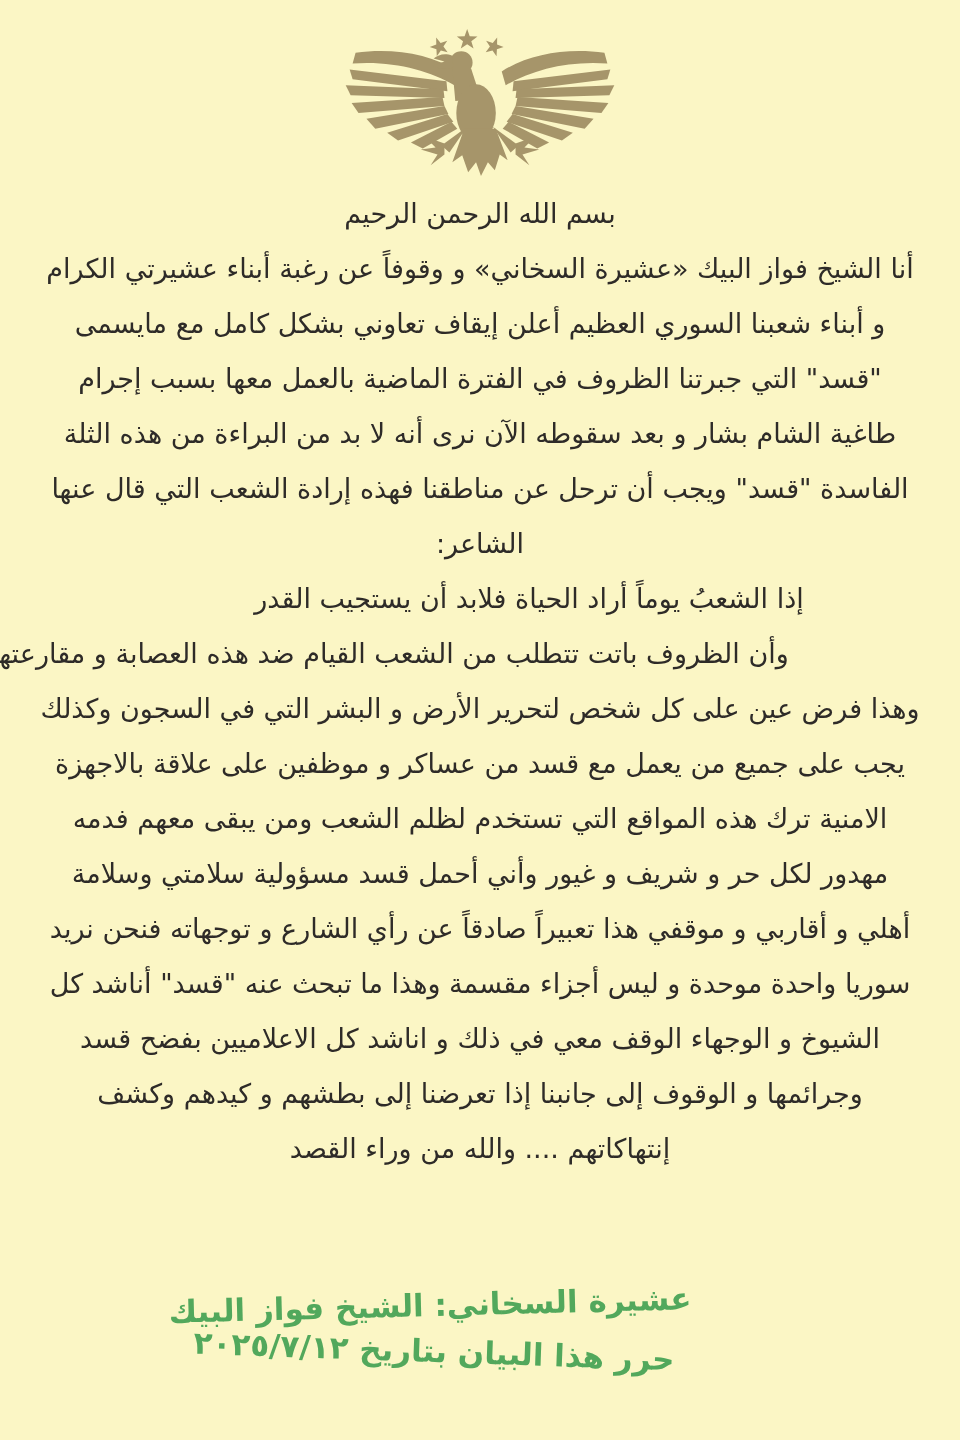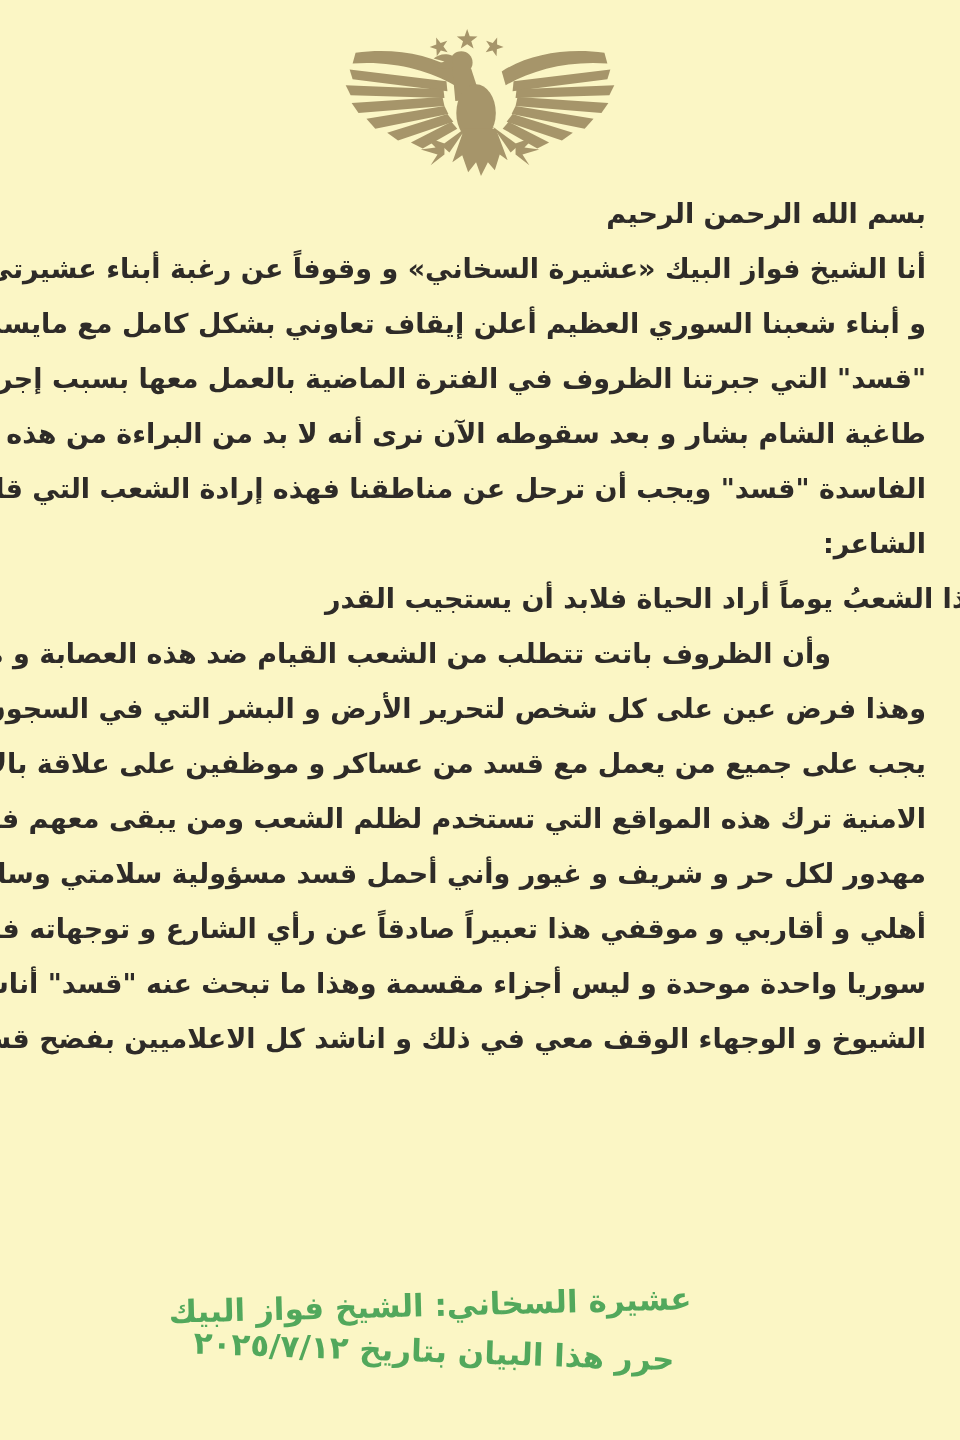--- a/index.html
+++ b/index.html
@@ -18,22 +18,22 @@
     width:284px;height:158px;
   }
   
   .doc{
     position:absolute;
     left:34px;right:34px;top:186px;
     color:#2e2b28;
   }
   .ln{
     height:55px;line-height:55px;
-    font-size:27px;font-weight:bold;
-    white-space:nowrap;
+    font-size:27px;font-weight:normal;
+    text-align:center;white-space:nowrap;
   }
   .ln:nth-child(8){transform:translateX(49px);}   
   .ln:nth-child(9){transform:translateX(-95px);}  
   
   .signature{
     position:absolute;
     top:1282px;left:0;right:0;
     text-align:center;
     color:#52a85c;
     font-weight:bold;
@@ -89,18 +89,20 @@
   <div class="ln">الشاعر:</div>
   <div class="ln">إذا الشعبُ يوماً أراد الحياة فلابد أن يستجيب القدر</div>
   <div class="ln">وأن الظروف باتت تتطلب من الشعب القيام ضد هذه العصابة و مقارعتهم</div>
   <div class="ln">وهذا فرض عين على كل شخص لتحرير الأرض و البشر التي في السجون  وكذلك</div>
   <div class="ln">يجب على جميع من يعمل مع قسد من عساكر و موظفين على علاقة بالاجهزة</div>
   <div class="ln">الامنية ترك هذه المواقع التي تستخدم لظلم الشعب  ومن يبقى معهم فدمه</div>
   <div class="ln">مهدور لكل حر و شريف و غيور  وأني أحمل قسد مسؤولية سلامتي وسلامة</div>
   <div class="ln">أهلي و أقاربي و موقفي هذا تعبيراً صادقاً عن رأي الشارع و توجهاته  فنحن نريد</div>
   <div class="ln">سوريا واحدة موحدة و ليس أجزاء مقسمة وهذا ما تبحث عنه "قسد"  أناشد  كل</div>
   <div class="ln">الشيوخ و الوجهاء الوقف معي في ذلك و اناشد كل الاعلاميين بفضح قسد</div>
+  <div class="ln">وجرائمها و الوقوف إلى جانبنا إذا تعرضنا إلى بطشهم و كيدهم وكشف</div>
+  <div class="ln">إنتهاكاتهم  .... والله من وراء القصد</div>
 </div>
 
 <div class="signature">
   <div class="sig-line first">عشيرة السخاني: الشيخ فواز البيك</div>
   <div class="sig-line second">حرر هذا البيان بتاريخ ٢٠٢٥/٧/١٢</div>
 </div>
 
 </body></html>

